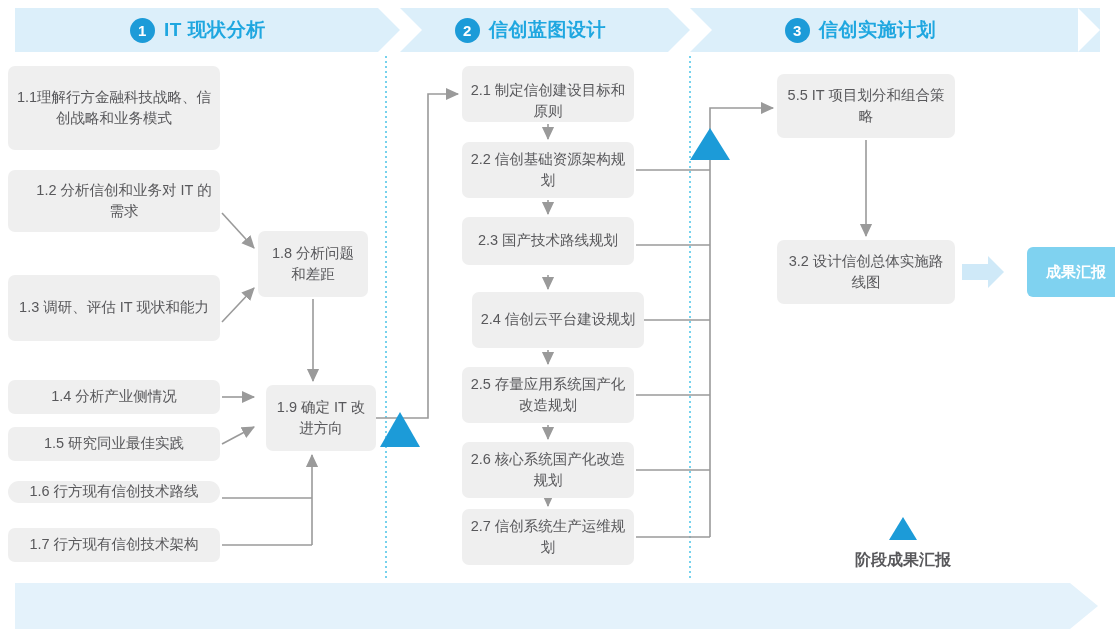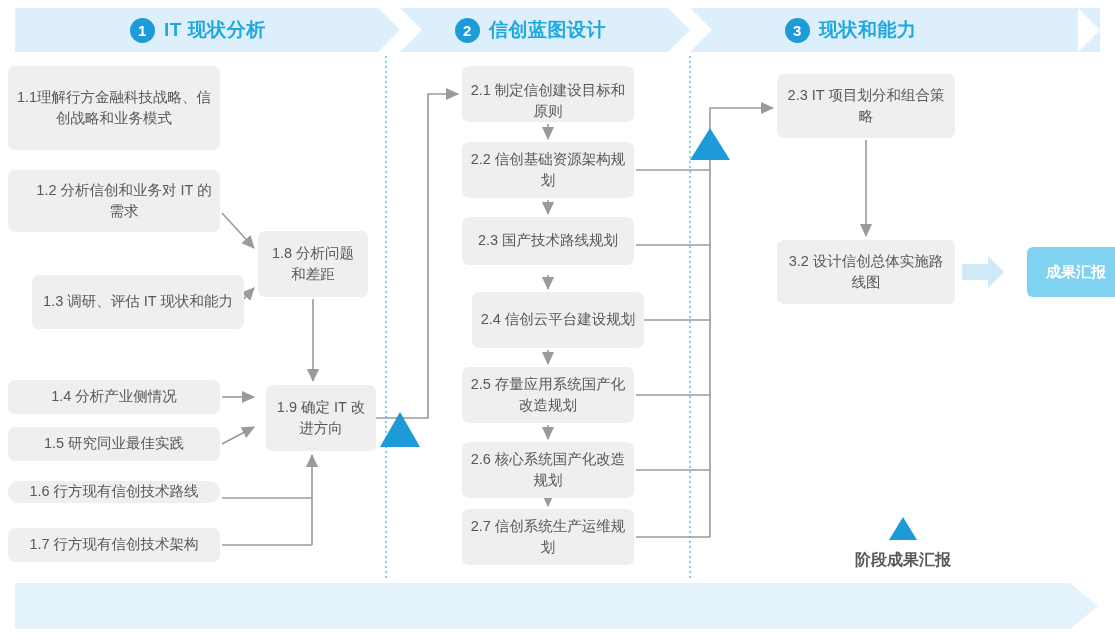--- a/index.html
+++ b/index.html
@@ -50,21 +50,21 @@
   <div class="phase-label" style="left:130px;">
     <span class="phase-num">1</span>
     <span class="phase-txt">IT 现状分析</span>
   </div>
   <div class="phase-label" style="left:455px;">
     <span class="phase-num">2</span>
     <span class="phase-txt">信创蓝图设计</span>
   </div>
   <div class="phase-label" style="left:785px;">
     <span class="phase-num">3</span>
-    <span class="phase-txt">现状和能力</span>
+    <span class="phase-txt">信创实施计划</span>
   </div>
 </div>
 
 <svg id="wires" viewBox="0 0 1115 638">
   <defs>
     <marker id="ah" markerWidth="9" markerHeight="9" refX="7.5" refY="4.5" orient="auto">
       <path d="M0,0.7 L8.2,4.5 L0,8.3 Z" fill="#9A9A9A"></path>
     </marker>
   </defs>
   <g stroke="#9A9A9A" stroke-width="1.6" fill="none">
@@ -111,21 +111,21 @@
   <path d="M962 264 L988 264 L988 256 L1004 272 L988 288 L988 280 L962 280 Z" fill="#CFE9F8"></path>
 </svg>
 
 <div id="box-layer">
     <div class="box" style="left: 8px; top: 66px; width: 212px; height: 84px;">
       <span>1.1理解行方金融科技战略、信创战略和业务模式</span>
     </div>
     <div class="box" style="left: 8px; top: 170px; width: 212px; height: 62px; padding-left: 28px;">
       <span>1.2 分析信创和业务对 IT 的需求</span>
     </div>
-    <div class="box" style="left: 8px; top: 275px; width: 212px; height: 54px; margin-left: 24px;">
+    <div class="box" style="left: 8px; top: 275px; width: 212px; height: 66px;">
       <span>1.3 调研、评估 IT 现状和能力</span>
     </div>
     <div class="box" style="left: 8px; top: 380px; width: 212px; height: 34px;">
       <span>1.4 分析产业侧情况</span>
     </div>
     <div class="box" style="left: 8px; top: 427px; width: 212px; height: 34px;">
       <span>1.5 研究同业最佳实践</span>
     </div>
     <div class="box" style="left: 8px; top: 481px; width: 212px; height: 22px; border-radius: 13px;">
       <span>1.6 行方现有信创技术路线</span>
@@ -154,21 +154,21 @@
     <div class="box" style="left: 462px; top: 367px; width: 172px; height: 56px; justify-content: center;">
       <span>2.5 存量应用系统国产化改造规划</span>
     </div>
     <div class="box" style="left: 462px; top: 442px; width: 172px; height: 56px;">
       <span>2.6 核心系统国产化改造规划</span>
     </div>
     <div class="box" style="left: 462px; top: 509px; width: 172px; height: 56px;">
       <span>2.7 信创系统生产运维规划</span>
     </div>
     <div class="box" style="left: 777px; top: 74px; width: 178px; height: 64px;">
-      <span>2.3 IT 项目划分和组合策略</span>
+      <span>5.5 IT 项目划分和组合策略</span>
     </div>
     <div class="box" style="left: 777px; top: 240px; width: 178px; height: 64px;">
       <span>3.2 设计信创总体实施路线图</span>
     </div>
     <div class="box result" style="left: 1000px; top: 247px; width: 98px; height: 50px;">
       <span>成果汇报</span>
     </div>
   </div>
 
 <div id="legend">

